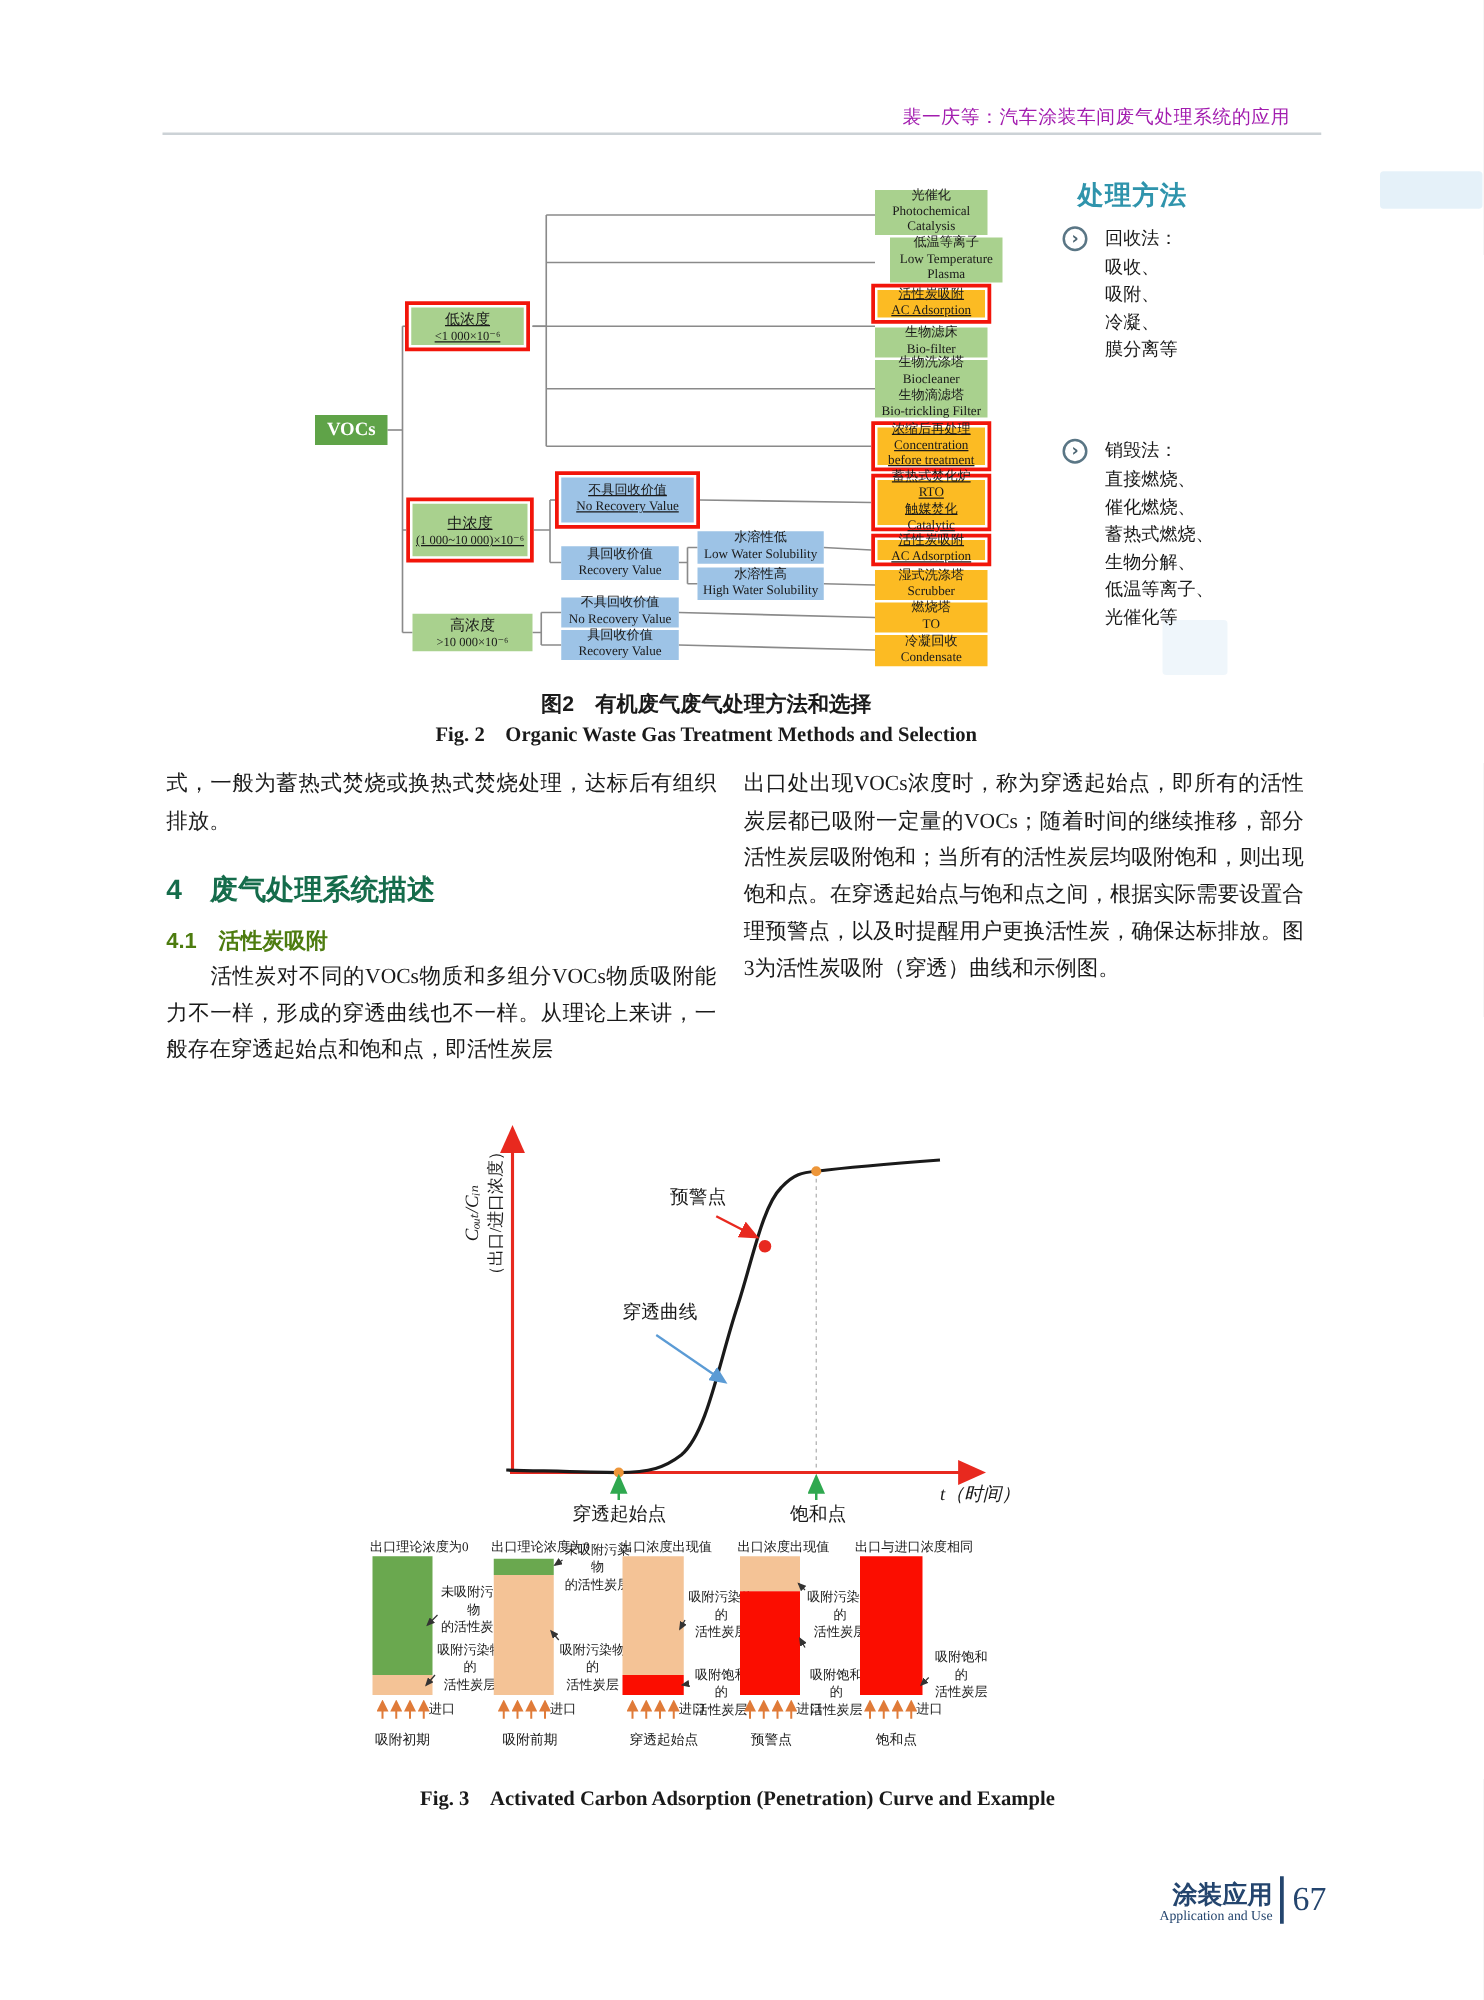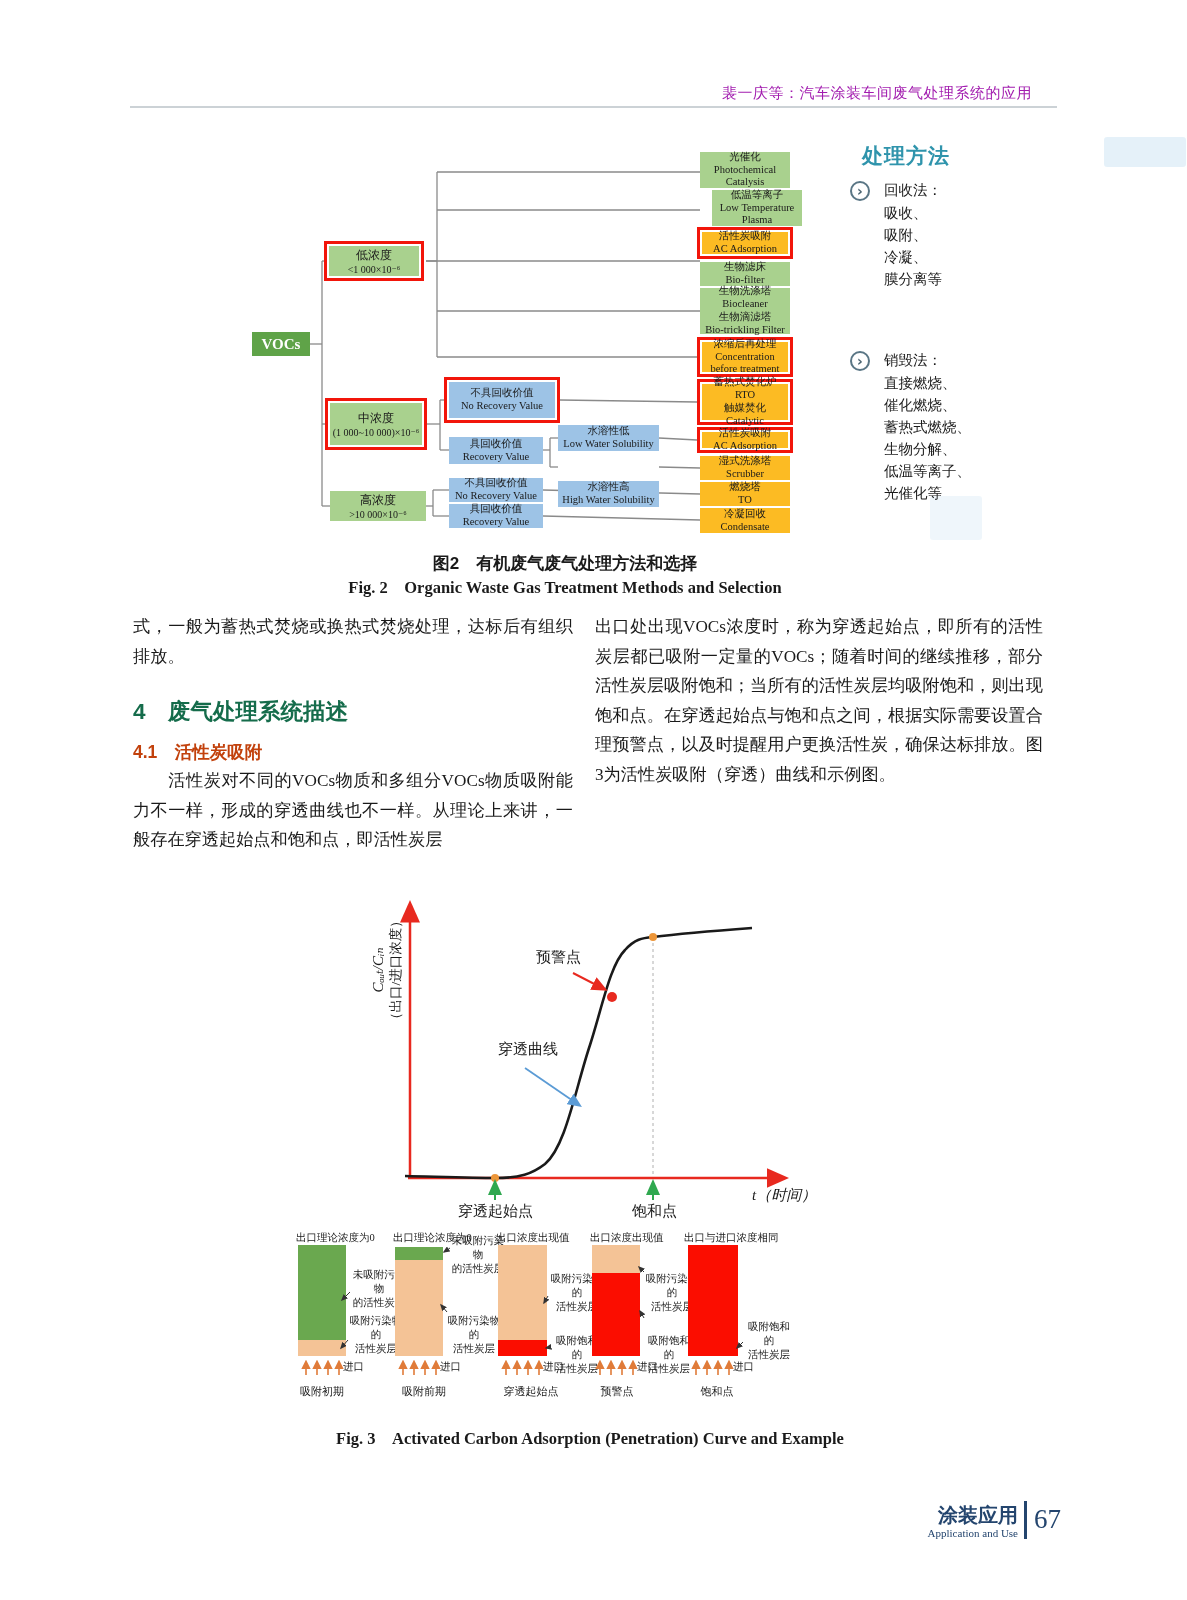--- a/index.html
+++ b/index.html
@@ -14,38 +14,38 @@
   .head-rule{position:absolute;left:130px;top:106px;width:927px;height:2px;background:#ccd2d6;}
   
   .nd{display:flex;flex-direction:column;align-items:center;justify-content:center;
       text-align:center;white-space:pre-line;box-sizing:border-box;}
   .nd-sm{font-size:10.5px;line-height:1.22;}
   .gbox{background:#a9d18e;}
   .bbox{background:#9dc3e6;}
   .obox{background:#fcbb23;}
   .vocs{background:#5fa348;color:#fff;font-weight:bold;font-size:15px;}
   .rw{position:absolute;border:3px solid #f2150a;background:#fff;padding:2px;
-      box-sizing:border-box;display:flex;}
+      box-sizing:border-box;display:flex;text-decoration:underline;}
   .rw .fill{flex:1;}
   .conc-zh{font-size:12px;}
   .conc-rng{font-size:10px;}
   
   .lg-title{font-size:21px;font-weight:bold;color:#2f94ac;letter-spacing:1px;}
   .lg-label{font-size:14.5px;}
   .lg-item{font-size:14.5px;}
   .chev{position:absolute;width:20px;height:20px;border:2px solid #5a7685;border-radius:50%;
         color:#4a6370;font-size:14px;font-weight:bold;display:flex;align-items:center;
         justify-content:center;box-sizing:border-box;font-family:"DejaVu Sans",sans-serif;}
   
   .cap-zh{font-size:17px;font-weight:bold;text-align:center;}
   .cap-en{font-size:16.5px;font-weight:bold;text-align:center;font-family:"Liberation Serif",serif;}
   
   .col{font-size:17.2px;line-height:29.5px;text-align:justify;text-justify:inter-ideograph;}
   .sec-h{font-size:22.5px;font-weight:bold;color:#156c4b;}
-  .sub-h{font-size:17.5px;font-weight:bold;color:#c2410c;}
+  .sub-h{font-size:17.5px;font-weight:bold;color:#4d7c0f;}
   
   .ax-lab{font-size:15px;}
   .yl-main{display:block;font-size:15px;font-style:italic;}
   .yl-sub{display:block;font-size:13.5px;}
   .mini{font-size:10.5px;line-height:1.35;white-space:pre-line;text-align:center;}
   .mini-top{font-size:10.5px;white-space:nowrap;}
   .bar{position:absolute;display:flex;flex-direction:column;}
   .sg-g{background:#6aa84f;}
   .sg-t{background:#f4c396;}
   .sg-r{background:#fb0d00;}
@@ -128,21 +128,21 @@
   </div>
   <div class="abs nd nd-sm bbox" style="left:449px;top:437px;width:94px;height:27px;">具回收价值
 Recovery Value</div>
   <div class="abs nd nd-sm bbox" style="left:449px;top:478px;width:94px;height:24px;">不具回收价值
 No Recovery Value</div>
   <div class="abs nd nd-sm bbox" style="left:449px;top:504px;width:94px;height:24px;">具回收价值
 Recovery Value</div>
 
   <div class="abs nd nd-sm bbox" style="left:558px;top:425px;width:101px;height:26px;">水溶性低
 Low Water Solubility</div>
-  <div class="abs nd nd-sm bbox" style="left:558px;top:454px;width:101px;height:26px;margin-top:27px;">水溶性高
+  <div class="abs nd nd-sm bbox" style="left:558px;top:454px;width:101px;height:26px;">水溶性高
 High Water Solubility</div>
 
   <div class="abs nd nd-sm gbox" style="left:700px;top:152px;width:90px;height:36px;">光催化
 Photochemical
 Catalysis</div>
   <div class="abs nd nd-sm gbox" style="left:712px;top:190px;width:90px;height:36px;">低温等离子
 Low Temperature
 Plasma</div>
   <div class="rw" style="left:697px;top:227px;width:96px;height:32px;">
     <div class="nd nd-sm obox fill">活性炭吸附

